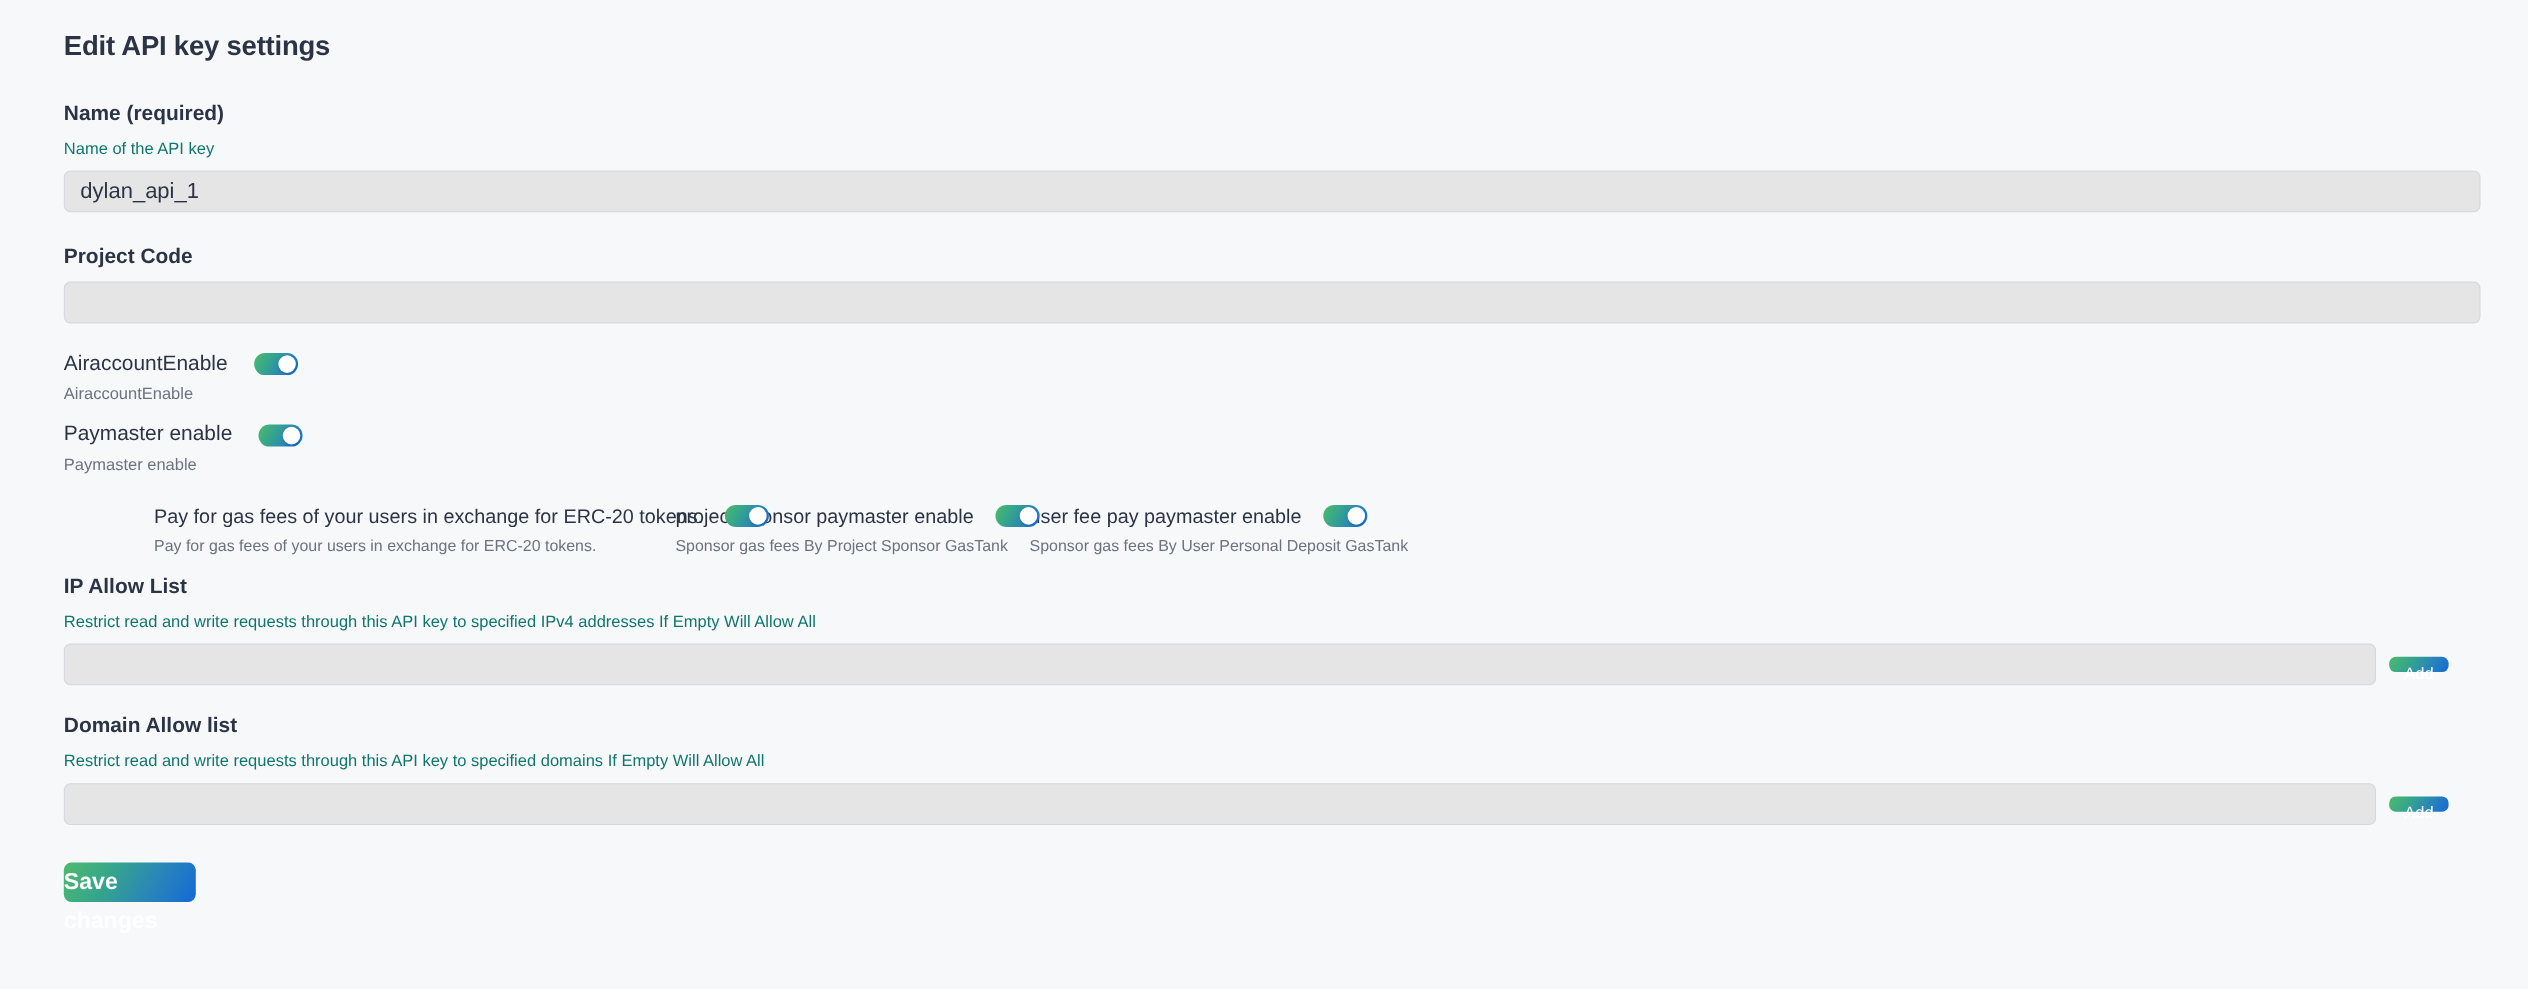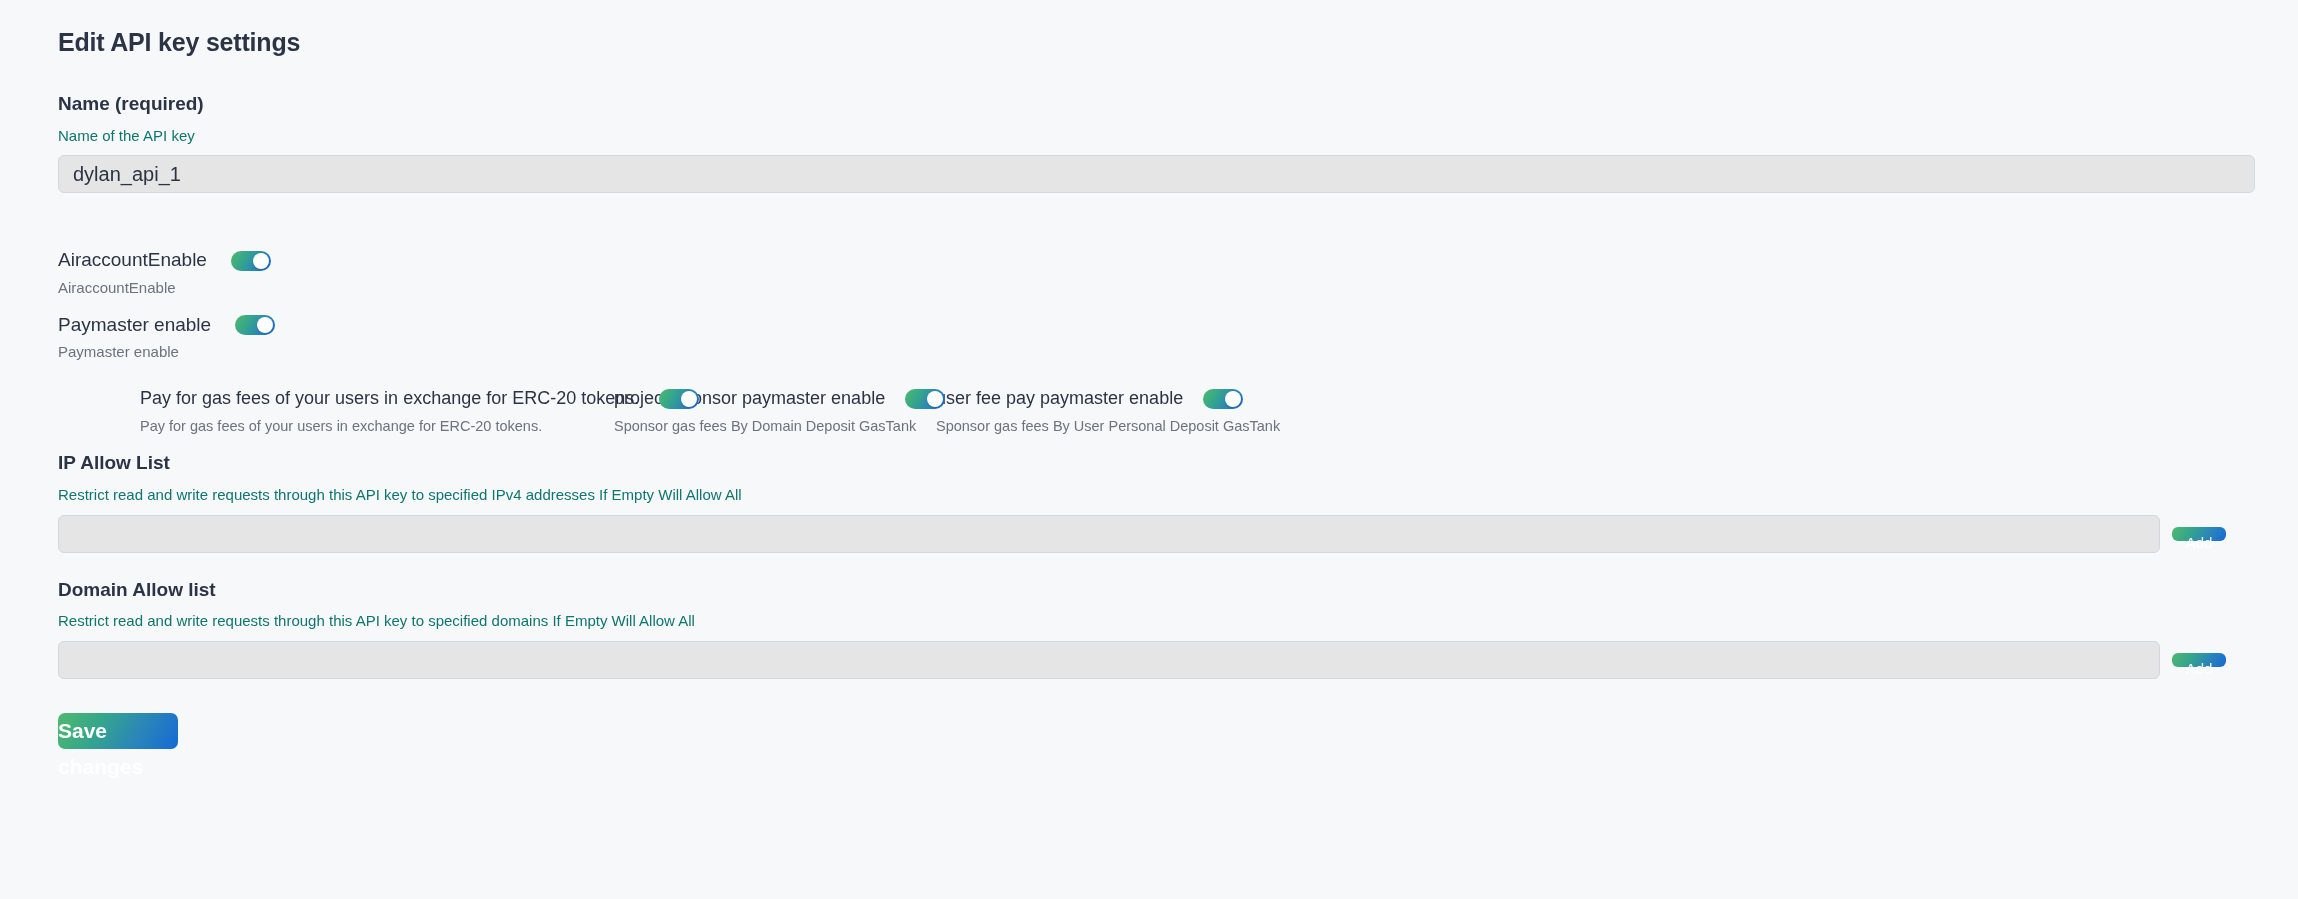--- a/index.html
+++ b/index.html
@@ -194,20 +194,24 @@
   <h1 class="page-title">Edit API key settings</h1>
 
   <div class="field-block">
     <div class="field-label">Name (required)</div>
     <div class="field-help">Name of the API key</div>
     <input class="text-input" type="text" value="dylan_api_1" style="">
   </div>
 
   <div class="sp-30"></div>
 
+  <div class="field-block">
+    <div class="field-label">Project Code</div>
+    <input class="text-input" type="text" value="" style="">
+  </div>
 
   <div class="sp-26"></div>
 
   <div class="field-block">
     <div class="toggle-row">
       <span class="tl">AiraccountEnable</span>
       <span class="toggle lg grad">
         <span class="knob"></span>
       </span>
     </div>
@@ -237,21 +241,21 @@
         <div class="sub-desc">Pay for gas fees of your users in exchange for ERC-20 tokens.</div>
       </div>
 
       <div class="sub-col c2">
         <div class="sub-head">
           <span class="sl">project sponsor paymaster enable</span>
           <span class="toggle sm grad">
             <span class="knob"></span>
           </span>
         </div>
-        <div class="sub-desc">Sponsor gas fees By Domain Deposit GasTank</div>
+        <div class="sub-desc">Sponsor gas fees By Project Sponsor GasTank</div>
       </div>
 
       <div class="sub-col c3">
         <div class="sub-head">
           <span class="sl">user fee pay paymaster enable</span>
           <span class="toggle sm grad">
             <span class="knob"></span>
           </span>
         </div>
         <div class="sub-desc">Sponsor gas fees By User Personal Deposit GasTank</div>

